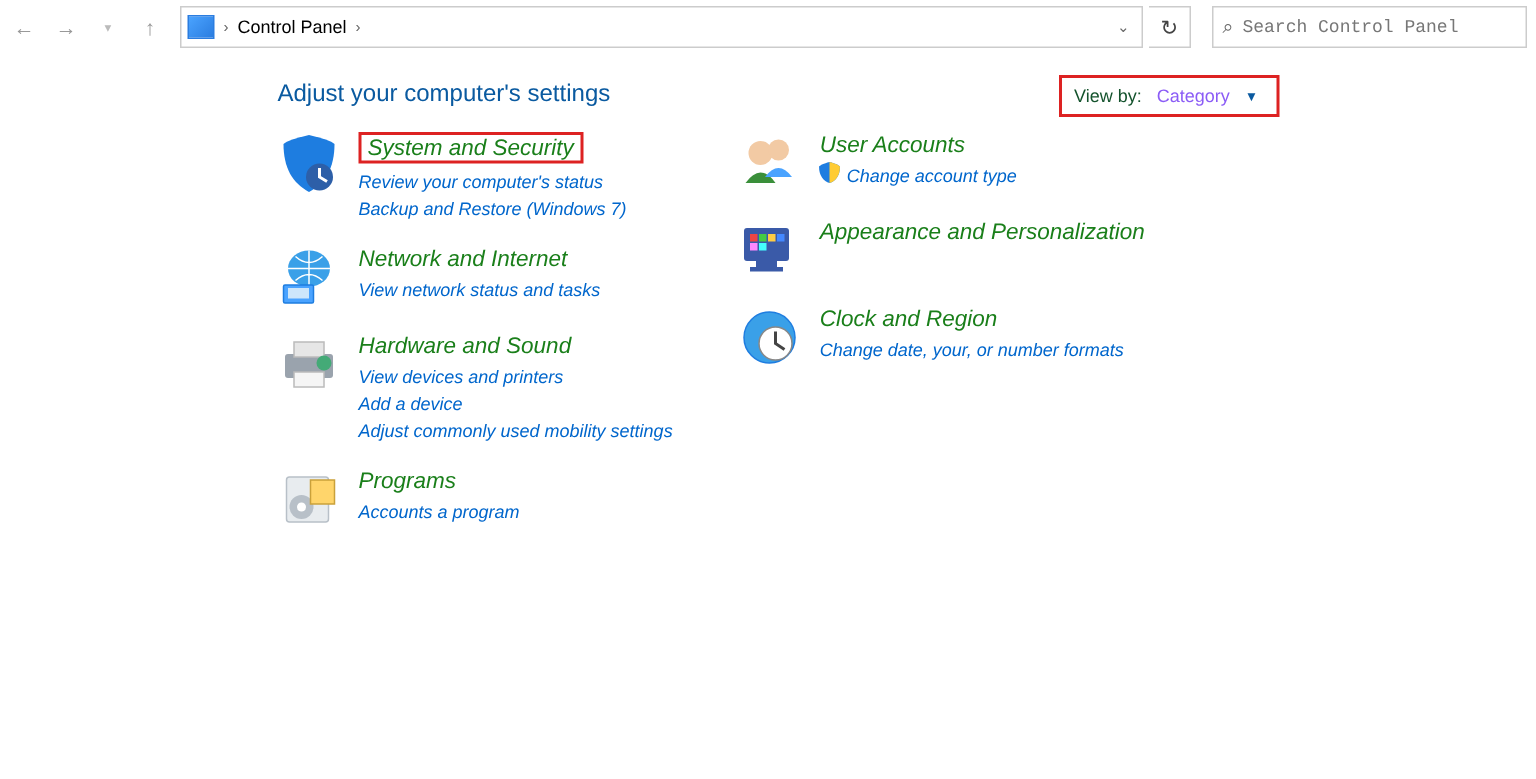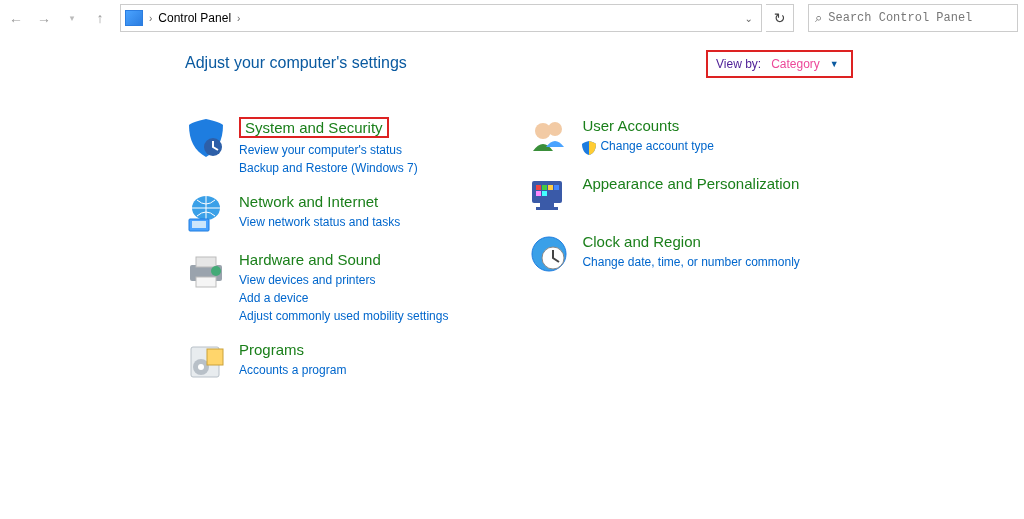--- a/index.html
+++ b/index.html
@@ -85,28 +85,29 @@
       position:absolute;
       top: 50px;
       left: 706px;
       border:2px solid #d22;
       padding: 5px 12px 5px 8px;
       display:flex;
       align-items:center;
       gap:10px;
       font-size:12px;
     }
-    .viewby-label { color:#4c1d95; }
-    .viewby-value { color:#ec4899; }
+    .viewby-label { color:#14532d; }
+    .viewby-value { color:#8b5cf6; }
     .viewby-caret { color:#0a5aa0; font-size:9px; }
 
     .cols {
       display:flex;
-      gap: 80px;
-      margin-top: 45px;
+      gap: 44px;
+      margin-top: 16px;
+      font-style: italic;
     }
     .col { display:flex; flex-direction:column; gap: 16px; }
     .cat {
       display:flex;
       gap: 12px;
       align-items:flex-start;
     }
     .cat .icon {
       width: 42px; height: 42px;
       flex-shrink:0;
@@ -124,21 +125,21 @@
       padding: 0 4px;
     }
     .cat-link {
       color:#0066cc;
       font-size: 12px;
       display:block;
       line-height: 1.5;
     }
     .cat-sub {
       display:flex;
-      align-items:flex-end;
+      align-items:flex-start;
       gap:4px;
     }
     .mini-shield {
       width:14px; height:14px; display:inline-block;
     }
   </style>
 </head>
 <body>
 
 <svg width="0" height="0" style="position:absolute">
@@ -287,18 +288,18 @@
           <div class="icon"><svg viewBox="0 0 42 42" width="42" height="42">
               <use href="#appearance-icon-g"></use>
             </svg></div>
           <div class="cat-body"><a class="cat-heading">Appearance and Personalization</a></div>
         </div>
         <div class="cat">
           <div class="icon"><svg viewBox="0 0 42 42" width="42" height="42">
               <use href="#clock-icon-g"></use>
             </svg></div>
           <div class="cat-body"><a class="cat-heading">Clock and Region</a><div class="cat-sub">
-              <a class="cat-link">Change date, time, or number commonly</a>
+              <a class="cat-link">Change date, your, or number formats</a>
             </div></div>
         </div>
       </div>
   </div>
 </div>
 
 </body></html>

